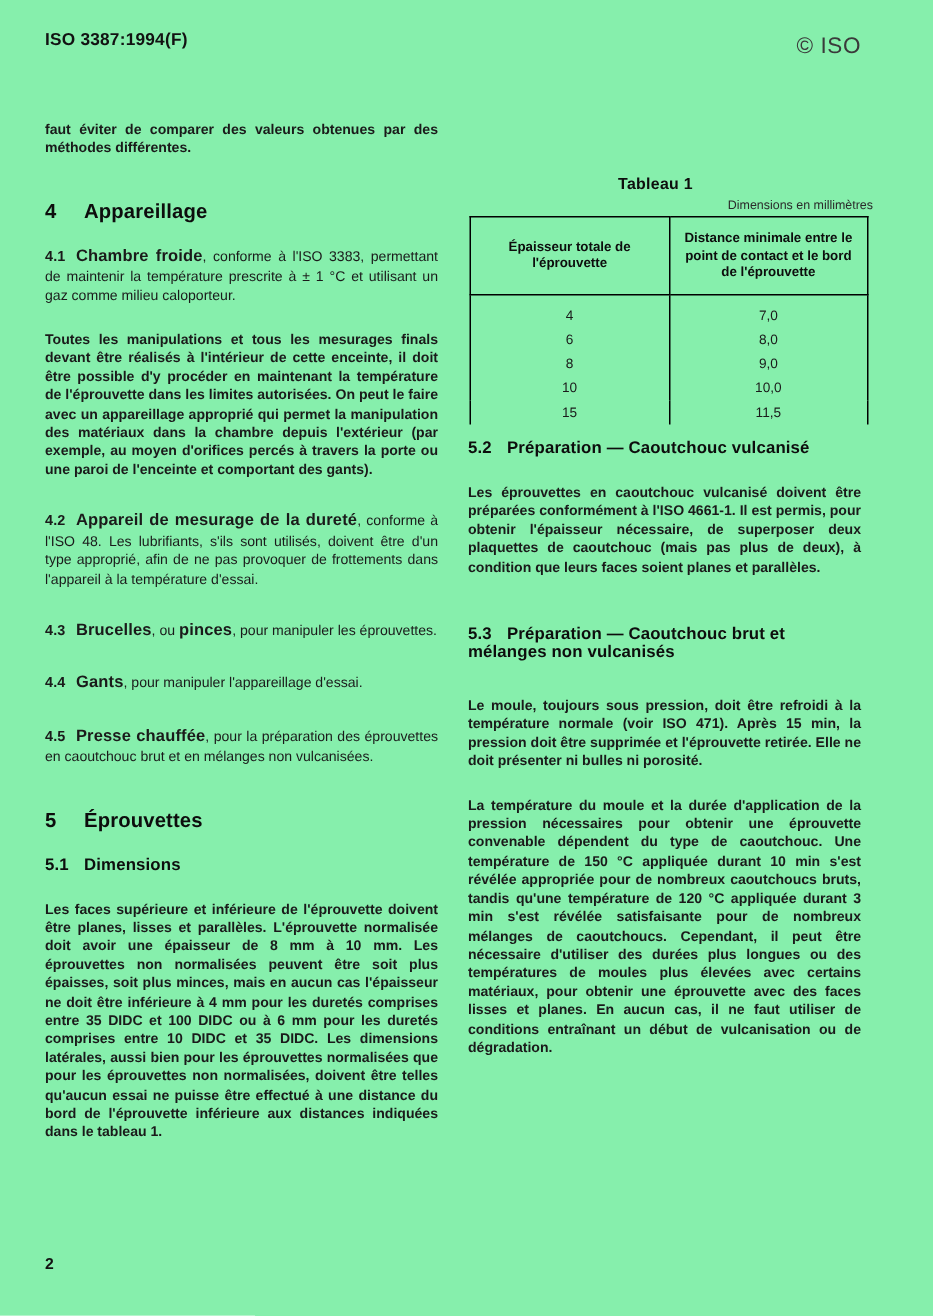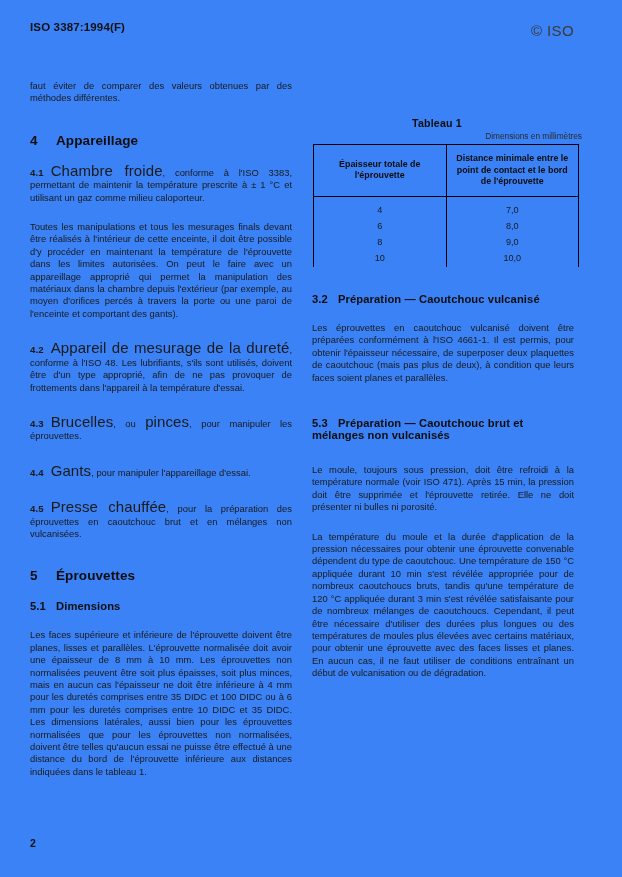--- a/index.html
+++ b/index.html
@@ -12,21 +12,21 @@
     height: 877px;
     position: relative;
     font-family: "Liberation Sans", sans-serif;
     color: #111111;
     overflow: hidden;
   }
 
   .page {
     position: absolute;
     inset: 0;
-    background: #3b82f6;
+    background: #86efac;
   }
 
   
   .page-header {
     position: absolute;
     top: 21px;
     left: 30px;
     right: 30px;
     height: 16px;
   }
@@ -65,20 +65,21 @@
   .col-right { left: 282px; }
 
   p.body {
     margin: 0 0 11px 0;
     font-size: 9.4px;
     line-height: 12.4px;
     text-align: justify;
     text-justify: inter-word;
     color: #1a1a1a;
     hyphens: none;
+    font-weight: bold;
   }
   p.body.tight { margin-bottom: 0; }
 
   .gap-sm { height: 6px; }
   .gap-md { height: 11px; }
   .gap-lg { height: 17px; }
   .gap-xl { height: 22px; }
 
   
   h2.clause {
@@ -109,22 +110,22 @@
     line-height: 12.4px;
     text-align: justify;
     color: #1a1a1a;
   }
   p.lead .lead-num {
     font-weight: bold;
     font-size: 9.6px;
     letter-spacing: 0.1px;
   }
   p.lead .lead-term {
-    font-weight: normal;
-    font-size: 15px;
+    font-weight: bold;
+    font-size: 11px;
     letter-spacing: 0.1px;
   }
   p.lead .spacer { display: inline-block; width: 7px; }
 
   
   .table-block {
     position: absolute;
     left: 282px;
     top: 13px;
     width: 272px;
@@ -294,28 +295,32 @@
             <td class="cell">8,0</td>
           </tr>
           <tr>
             <td class="cell">8</td>
             <td class="cell">9,0</td>
           </tr>
           <tr>
             <td class="cell">10</td>
             <td class="cell">10,0</td>
           </tr>
+          <tr>
+            <td class="cell">15</td>
+            <td class="cell">11,5</td>
+          </tr>
         </tbody>
       </table>
     </div>
 
     <div class="col col-right" style="top:213px;">
 
       <h3 class="subclause">
-        <span class="num">3.2</span>
+        <span class="num">5.2</span>
         <span class="txt">Préparation — Caoutchouc vulcanisé</span>
       </h3>
 
       <div class="gap-lg"></div>
 
       <p class="body">Les éprouvettes en caoutchouc vulcanisé doivent être préparées conformément à l'ISO 4661-1. Il est permis, pour obtenir l'épaisseur nécessaire, de superposer deux plaquettes de caoutchouc (mais pas plus de deux), à condition que leurs faces soient planes et parallèles.</p>
 
       <div class="gap-xl"></div>
 
       <h3 class="subclause">

